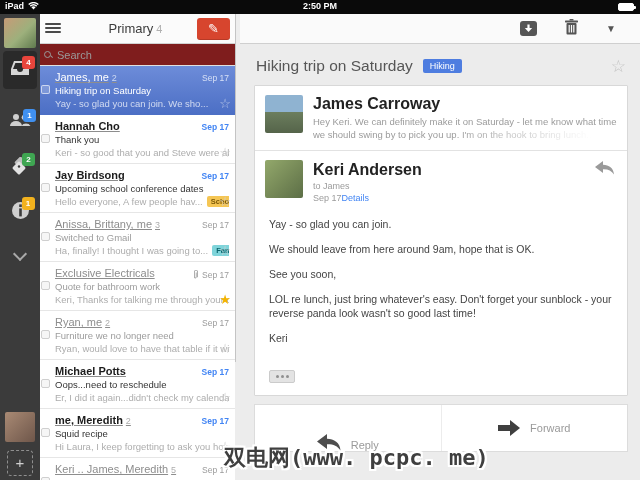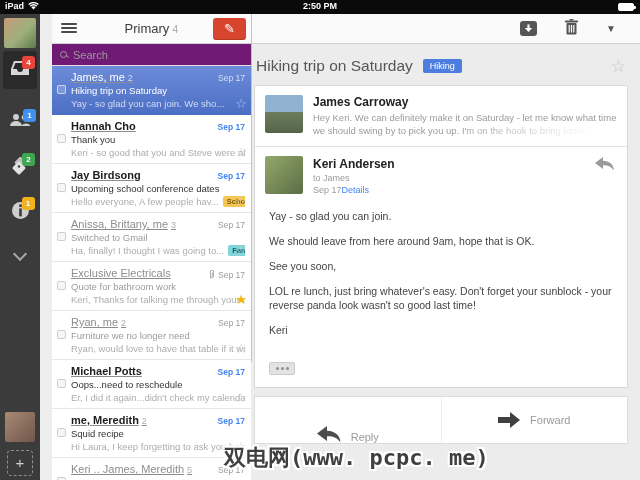--- a/index.html
+++ b/index.html
@@ -22,21 +22,21 @@
   .rail-avatar.bottom { left:5px; width:30px; height:30px; background:linear-gradient(135deg,#a98a74 0%,#6e564a 100%); }
   .rail-item { position:absolute; left:0; width:40px; height:40px; display:flex; align-items:center; justify-content:center; }
   .inbox-tile { position:absolute; left:3px; width:34px; height:38px; background:#2a2a2a; border-radius:4px; display:flex; align-items:center; justify-content:center; }
   .badge { position:absolute; min-width:13px; height:13px; padding:0 2px; border-radius:3px; color:#fff; font-size:8px; font-weight:bold;
     line-height:13px; text-align:center; top:-4px; right:-5px; }
   .icon-wrap { position:relative; }
   .plus-btn { position:absolute; left:7px; width:26px; height:26px; border:1px dashed #8f8f8f; border-radius:4px;
     color:#cfcfcf; font-size:15px; line-height:24px; text-align:center; }
   .chev { width:10px; height:10px; border-right:2px solid #a9a9a9; border-bottom:2px solid #a9a9a9; transform:rotate(45deg); margin-top:-5px; }
   
-  .listpane { position:absolute; left:52px; top:14px; width:200px; height:348px; background:#701a75; border-right:1px solid #c4c4c4; z-index:5; }
+  .listpane { position:absolute; left:36px; top:14px; width:200px; height:348px; background:#7f1d1d; border-right:1px solid #c4c4c4; z-index:5; }
   .list-header { position:relative; height:30px; background:#fbfbfb; border-bottom:1px solid #d2d2d2; }
   .hamburger { position:absolute; left:9px; top:9px; width:16px; }
   .hamburger div { height:2px; background:#4a4a4a; margin-bottom:2px; border-radius:1px; }
   .list-title { position:absolute; left:0; right:0; top:7px; text-align:center; font-size:13px; color:#3c3c3c; }
   .list-title .cnt { color:#b0b0b0; font-size:11px; margin-left:3px; }
   .compose-btn { position:absolute; right:5px; top:4px; width:33px; height:22px; background:#d7452e; border-radius:3px;
     color:#fff; text-align:center; line-height:21px; font-size:13px; box-shadow:inset 0 -1px 0 rgba(0,0,0,.15); }
   .searchbar { position:relative; height:22px; border-bottom:1px solid #e0e0e0; display:flex; align-items:center; padding-left:8px; gap:5px; }
   .mag { position:relative; width:8px; height:8px; }
   .mag::before { content:""; position:absolute; left:0; top:0; width:5px; height:5px; border:1.4px solid #9a9a9a; border-radius:50%; }
@@ -73,21 +73,21 @@
   .subject-row { position:relative; padding:13px 16px 10px 16px; }
   .subject { font-size:15.5px; color:#565656; display:inline; }
   .hchip { display:inline-block; margin-left:10px; font-size:9px; color:#fff; background:#4e7de0; border-radius:2px; padding:2px 7px; vertical-align:2px; }
   .subj-star { position:absolute; right:14px; top:12px; font-size:17px; color:#c4c4c4; }
   .thread { margin:0 12px 0 14px; background:#fff; border:1px solid #d8d8d8; border-radius:1px; }
   .msg1 { position:relative; padding:9px 10px 8px 10px; border-bottom:1px solid #e2e2e2; }
   .m-avatar { position:absolute; left:10px; top:9px; width:38px; height:38px; border-radius:2px; }
   .av-james { background:linear-gradient(#8fb3d1 0%,#8fb3d1 45%,#6b7d5d 46%,#55644a 100%); }
   .av-keri  { background:linear-gradient(135deg,#93a86b 0%,#5c6e46 100%); }
   .m-content { margin-left:48px; }
-  .m-name { font-size:12px; font-weight:bold; color:#222; }
+  .m-name { font-size:16px; font-weight:bold; color:#222; }
   .snippet { position:relative; margin-top:2px; font-size:9.5px; line-height:13px; color:#9b9b9b; height:27px; overflow:hidden; }
   .snippet::after { content:""; position:absolute; right:0; bottom:0; width:55%; height:13px;
     background:linear-gradient(to right,rgba(255,255,255,0),#fff 85%); }
   .msg2-head { position:relative; padding:10px 10px 4px 10px; }
   .m-sub { font-size:9px; color:#9b9b9b; margin-top:2px; }
   .m-date { font-size:9px; color:#9b9b9b; margin-top:2px; }
   .details { color:#4285f4; margin-left:0;text-align:center; }
   .reply-ic { position:absolute; right:12px; top:10px; }
   .m-body { padding:10px 14px 12px 14px; }
   .m-body p { font-size:10.5px; color:#444; line-height:14px; margin-bottom:11px; }

